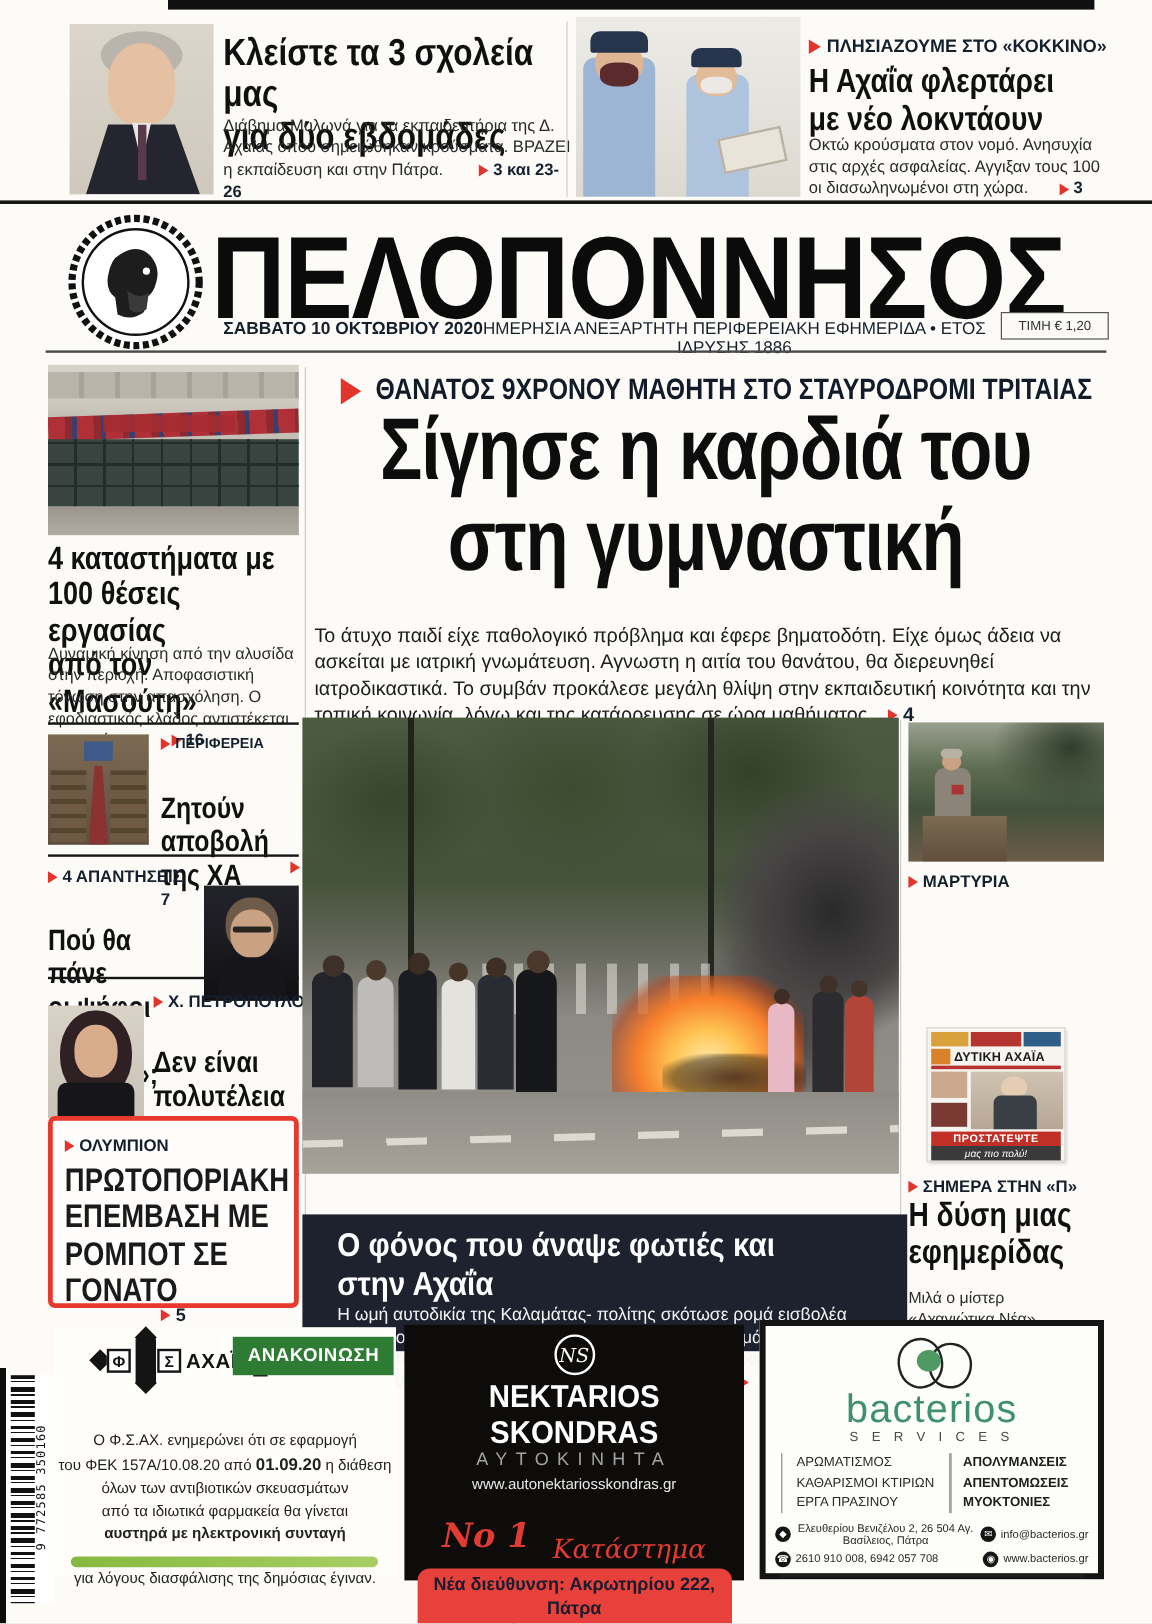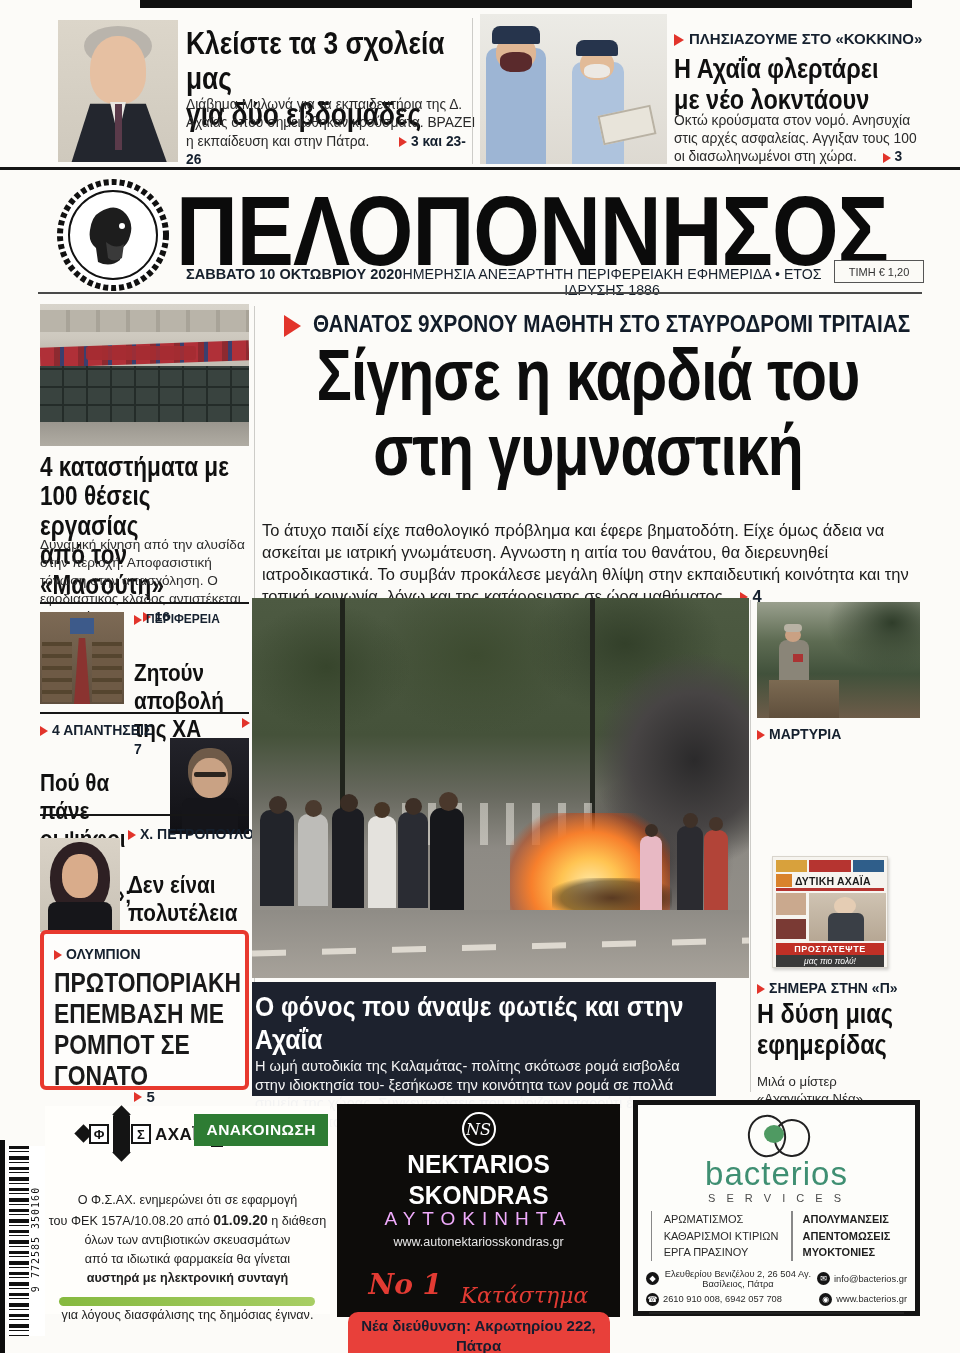--- a/index.html
+++ b/index.html
@@ -222,21 +222,21 @@
     <div style="left:431px;top:215px;width:15px;height:15px;border-radius:50%;background:#3f3128;"></div>
     <div style="left:452px;top:232px;width:24px;height:82px;background:#b24438;border-radius:9px 9px 0 0;"></div>
     <div style="left:457px;top:219px;width:14px;height:14px;border-radius:50%;background:#45342a;"></div>
     <div style="left:388px;top:238px;width:22px;height:76px;background:#e8b9c4;border-radius:8px 8px 0 0;"></div>
     <div style="left:393px;top:226px;width:13px;height:13px;border-radius:50%;background:#3c2e25;"></div>
 
     <div style="left:0;top:312px;width:497px;height:68px;background:linear-gradient(#8f8c86,#a7a29a);"></div>
     <div style="left:0;top:346px;width:497px;height:6px;background:repeating-linear-gradient(90deg,#ded9d0 0 34px,transparent 34px 70px);transform:rotate(-1.5deg);"></div>
   </div>
 
-  <div class="abs cap" style="left:252px;top:982px;width:464px;height:114px;padding:9px 3px;">
+  <div class="abs cap" style="left:252px;top:1012px;width:504px;height:114px;padding:9px 29px;">
     <div style="font-size:26px;font-weight:bold;"><span class="condL" style="transform:scale(0.95,1.06);">Ο φόνος που άναψε φωτιές και στην Αχαΐα</span></div>
     <div style="font-size:14.6px;line-height:1.28;margin-top:4px;color:#f3f3f3;">
       <span>Η ωμή αυτοδικία της Καλαμάτας- πολίτης σκότωσε ρομά εισβολέα στην ιδιοκτησία του- ξεσήκωσε την κοινότητα των ρομά σε πολλά σημεία της χώρας. Συγκεντρώσεις που μύριζαν μπαρούτι έγιναν και σε Ριγανόκαμπο, Ρίο, Ροδοδάφνη(φωτ), Σαγέικα.</span>
       <span class="arr arr-s" style="margin-left:14px;"></span>
       <b style="color:#fff;">4</b>
     </div>
   </div>
 
   <div class="ph" style="left:757px;top:602px;width:163px;height:116px;background:linear-gradient(180deg,#9aa08e 0%,#5d6b52 34%,#41513b 62%,#6d5c49 100%);">
     <div style="left:70px;top:0;width:93px;height:70px;background:radial-gradient(ellipse at 70% 30%,#2f3d2a 0%,transparent 70%);"></div>
@@ -322,21 +322,21 @@
       <span>για λόγους διασφάλισης της δημόσιας έγιναν.</span>
     </div>
     <div style="position:absolute;left:14px;bottom:8px;width:256px;height:9px;border-radius:5px;background:linear-gradient(90deg,#86b93f,#a8ce64);"></div>
   </div>
 
   <div class="abs" style="left:337px;top:1104px;width:283px;height:213px;background:#0d0c0a;color:#fff;text-align:center;box-sizing:border-box;padding-top:8px;">
     <div class="fsbox" style="width:34px;height:34px;border:2px solid #fff;border-radius:50%;margin:0 auto;">
       <span style="font-family:'DejaVu Serif',serif;font-style:italic;font-size:16px;">NS</span>
     </div>
     <div style="margin-top:3px;"><span class="condL" style="font-size:25px;font-weight:bold;transform:scale(0.98,1.05);transform-origin:center top;display:inline-block;">NEKTARIOS SKONDRAS</span></div>
-    <div style="font-size:19px;letter-spacing:7px;margin-top:1px;color:#f0abfc;">ΑΥΤΟΚΙΝΗΤΑ</div>
+    <div style="font-size:15px;letter-spacing:7px;margin-top:1px;color:#a3a3a3;">ΑΥΤΟΚΙΝΗΤΑ</div>
     <div style="font-size:12.5px;margin-top:5px;color:#e8e8e8;">www.autonektariosskondras.gr</div>
     <div style="margin-top:19px;height:40px;">
       <span style="font-family:'DejaVu Serif',serif;font-style:italic;font-weight:bold;font-size:28px;color:#e23b33;">Νο 1</span>
       <span style="font-family:'DejaVu Serif',serif;font-style:italic;font-size:22px;color:#e23b33;position:relative;top:9px;margin-left:14px;">Κατάστημα</span>
     </div>
     <div style="margin:4px auto 0;width:254px;background:#e8403a;border-radius:10px;padding:4px 4px;color:#171c2e;font-weight:bold;font-size:15px;line-height:1.3;">
       <div>Νέα διεύθυνση: Ακρωτηρίου 222, Πάτρα</div>
       <div>Τηλ.: 2610 - 310.008</div>
     </div>
   </div>

